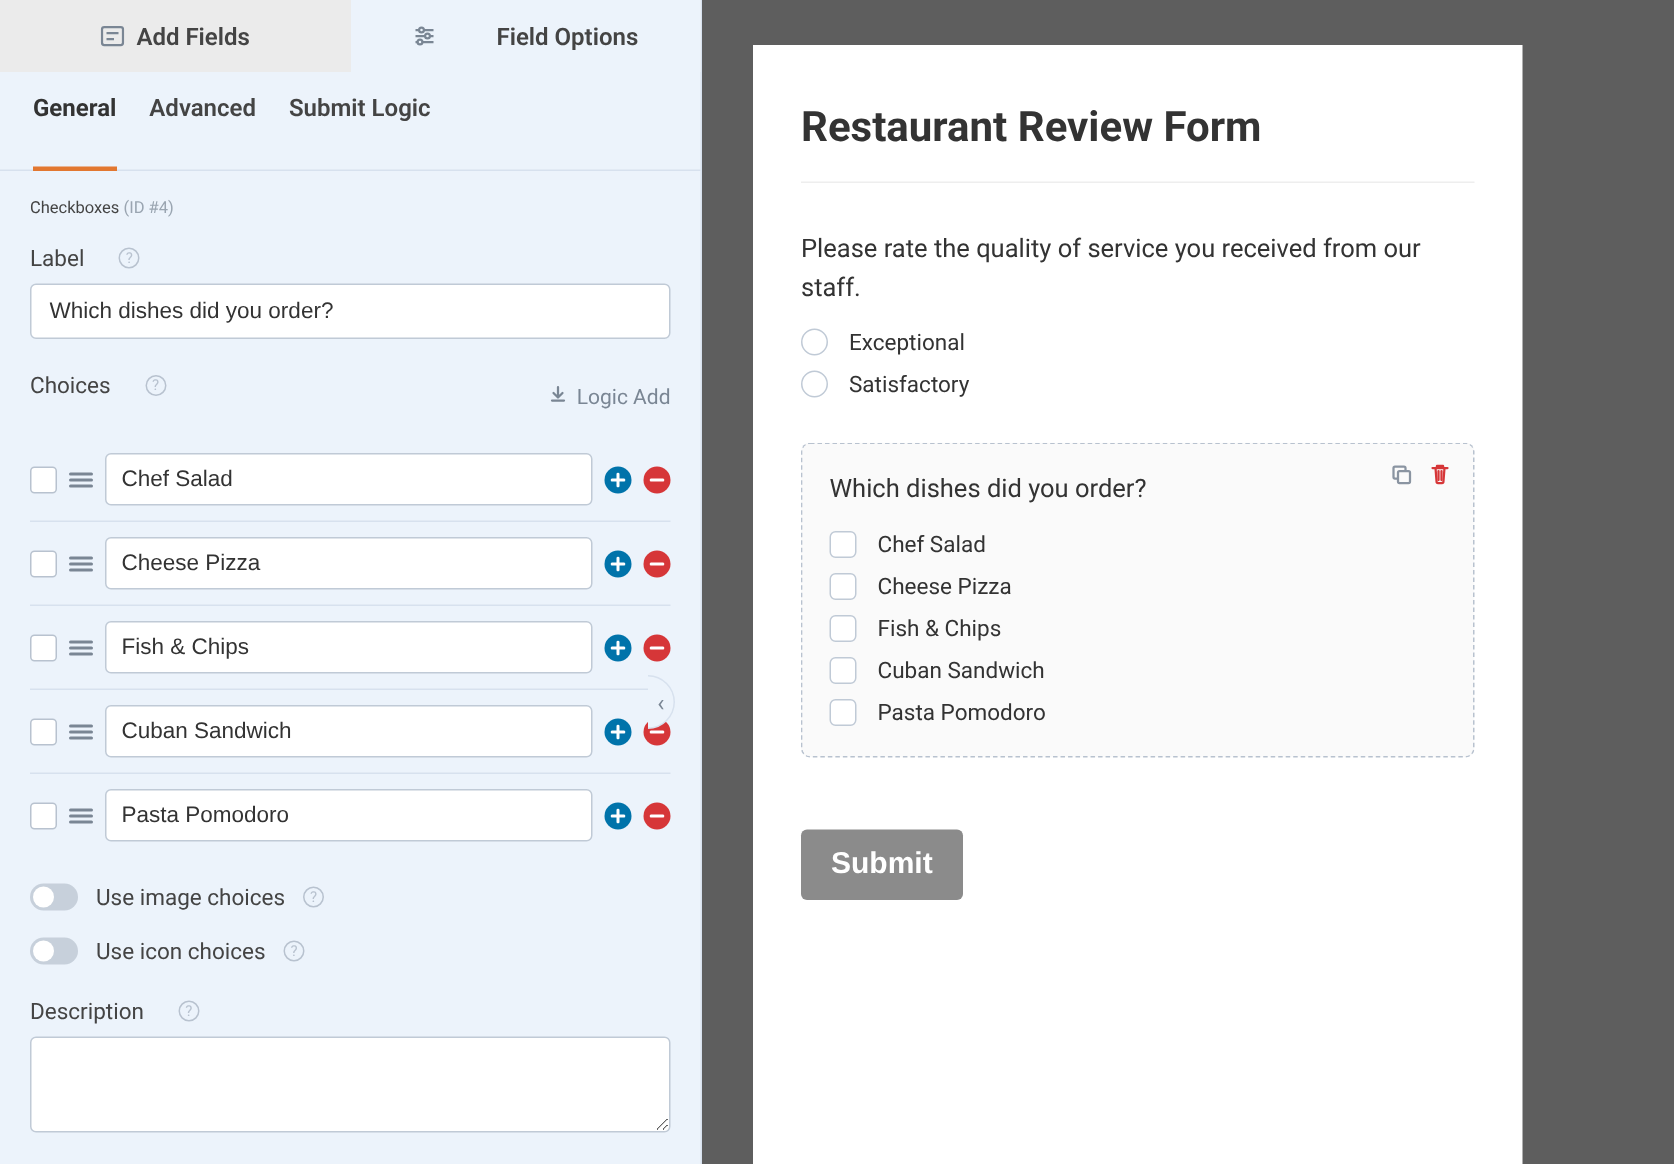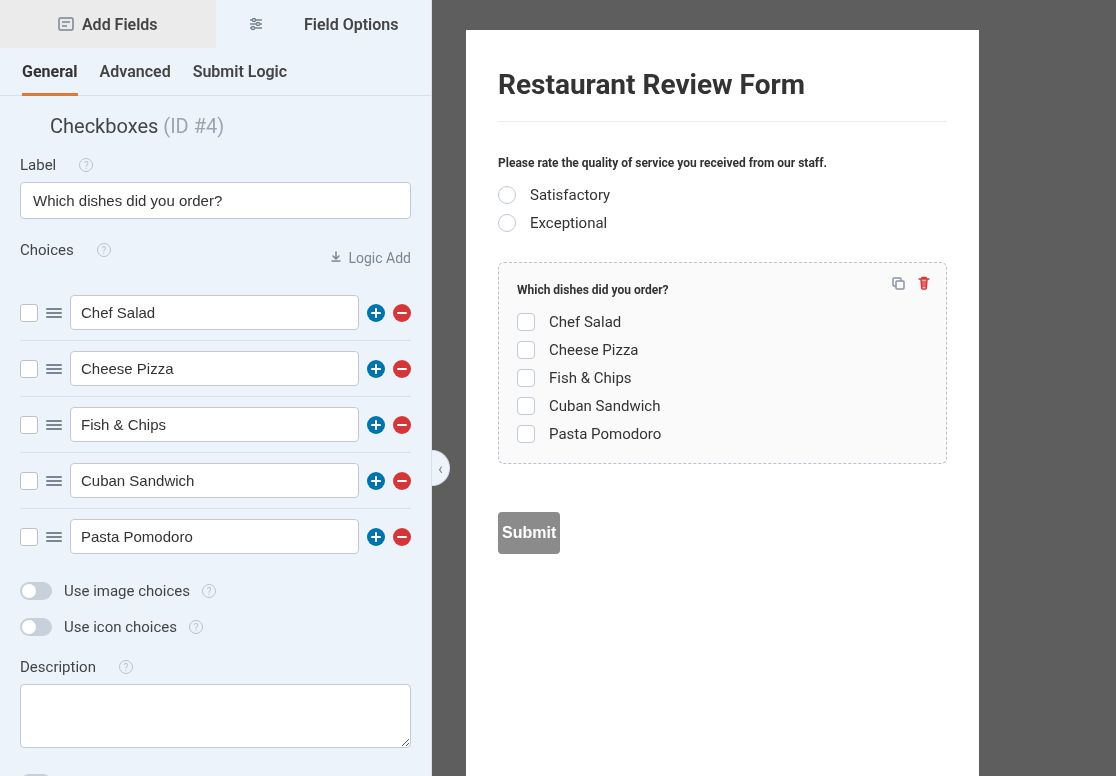--- a/index.html
+++ b/index.html
@@ -7,21 +7,21 @@
   body {
     font-family: -apple-system, BlinkMacSystemFont, "Segoe UI", Roboto, Helvetica, Arial, sans-serif;
     background: #5e5e5e;
     width: 1116px;
     height: 776px;
     overflow: hidden;
     display: flex;
   }
   
   .left-panel {
-    width: 432px;
+    width: 468px;
     height: 100%;
     background: #ecf3fb;
     border-right: 1px solid #d7e1ee;
     display: flex;
     flex-direction: column;
   }
   .top-tabs {
     display: flex;
     height: 48px;
     background: #ebebeb;
@@ -48,40 +48,39 @@
   .sub-tabs {
     display: flex;
     gap: 22px;
     padding: 14px 22px 0 22px;
     border-bottom: 1px solid #d7e1ee;
   }
   .sub-tab {
     font-size: 16px;
     font-weight: 600;
     color: #444;
-    padding-bottom: 12px;
+    padding-bottom: 30px;
     cursor: pointer;
     border-bottom: 3px solid transparent;
     margin-bottom: -1px;
   }
   .sub-tab.active {
     color: #333;
     font-weight: 700;
     border-bottom: 3px solid #e27730;
   }
   .panel-body {
     padding: 18px 20px 0 20px;
     overflow-y: auto;
     flex: 1;
   }
   .field-type-line {
-    font-size: 20px;
+    font-size: 11px;
     color: #444;
     margin-bottom: 18px;
-    margin-left: 30px;
   }
   .field-type-line .muted {
     color: #9aa5b1;
   }
   .form-label {
     font-size: 15px;
     color: #444;
     margin-bottom: 8px;
     display: flex;
     align-items: center;
@@ -234,22 +233,22 @@
     font-weight: 700;
     color: #333;
     margin-bottom: 20px;
   }
   .hr {
     border: none;
     border-top: 1px solid #eee;
     margin-bottom: 32px;
   }
   .q-label {
-    font-size: 12px;
-    font-weight: 700;
+    font-size: 17px;
+    font-weight: 400;
     color: #333;
     line-height: 1.5;
     margin-bottom: 14px;
   }
   .radio-list, .check-list {
     display: flex;
     flex-direction: column;
     gap: 10px;
   }
   .opt-row {
@@ -294,23 +293,23 @@
   }
   .field-actions .iconbtn {
     cursor: pointer;
     color: #8a94a1;
   }
   .field-actions .iconbtn.trash { color: #d63638; }
   .submit-btn {
     margin-top: 48px;
     background: #8b8b8b;
     color: #fff;
-    font-size: 16px;
+    font-size: 20px;
     font-weight: 600;
-    padding: 12px 4px;
+    padding: 12px 20px;
     border: none;
     border-radius: 4px;
     cursor: pointer;
   }
 </style>
 </head>
 <body>
 
 <div class="left-panel">
   <div class="top-tabs">
@@ -508,25 +507,25 @@
 <div class="preview-wrap">
   <div class="preview-card">
     <div class="preview-title">Restaurant Review Form</div>
     <hr class="hr">
 
     <div>
       <div class="q-label">Please rate the quality of service you received from our staff.</div>
       <div class="radio-list">
         <div class="opt-row">
           <div class="radio"></div>
+          <span>Exceptional</span>
+        </div>
+        <div class="opt-row">
+          <div class="radio"></div>
           <span>Satisfactory</span>
-        </div>
-        <div class="opt-row">
-          <div class="radio"></div>
-          <span>Exceptional</span>
         </div>
       </div>
     </div>
 
     <div class="selected-field">
       <div class="field-actions">
         <span class="iconbtn">
           <svg width="16" height="16" viewBox="0 0 16 16" fill="none">
               <rect x="3" y="3" width="8" height="8" rx="1" stroke="#8a94a1" stroke-width="1.5"></rect>
               <rect x="6" y="6" width="8" height="8" rx="1" fill="#fafafa" stroke="#8a94a1" stroke-width="1.5"></rect>

